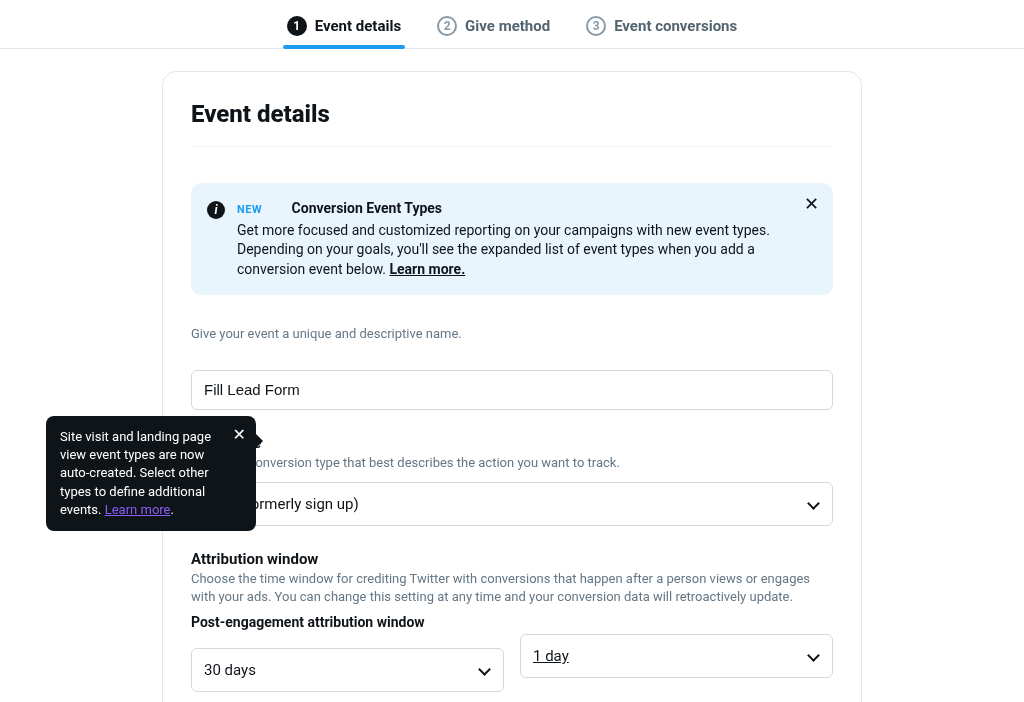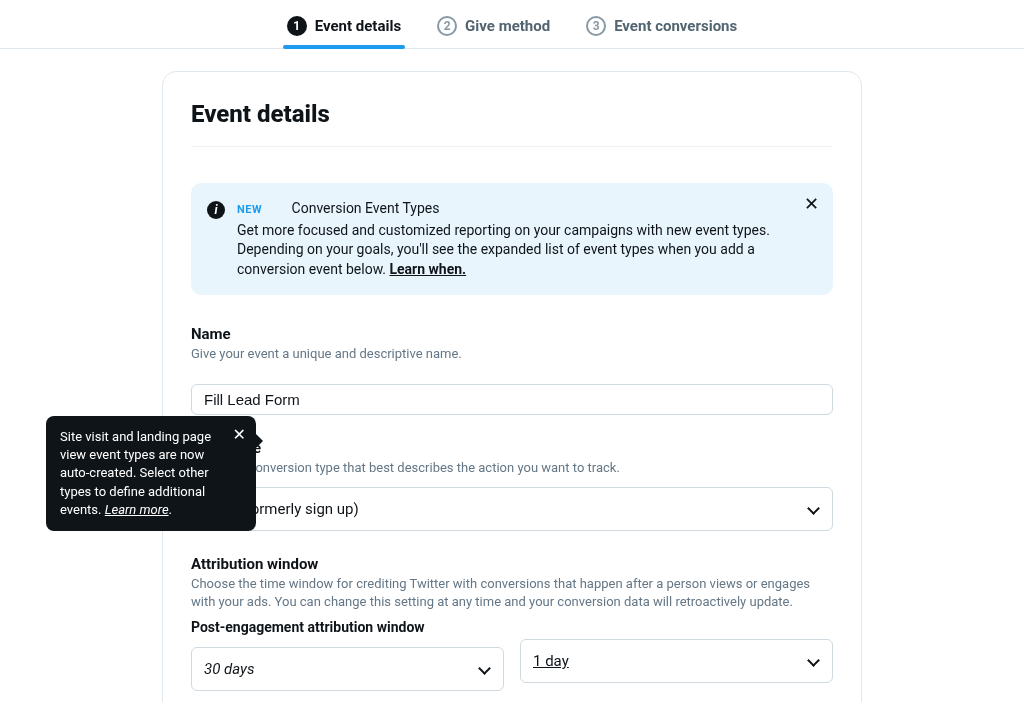--- a/index.html
+++ b/index.html
@@ -98,46 +98,46 @@
     }
     .banner-body { font-size: 14px; color: #0f1419; line-height: 1.4; }
     .banner-new {
       font-size: 11px;
       font-weight: 700;
       color: #1d9bf0;
       letter-spacing: 0.5px;
       margin-right: 6px;
       vertical-align: middle;
     }
-    .banner-title { font-weight: 400; padding-left: 20px; }
+    .banner-title { font-weight: 700; padding-left: 20px; }
     .banner-desc { margin-top: 2px; }
     .banner-link { color: #0f1419; font-weight: 700; text-decoration: underline; }
     .banner-close {
       position: absolute;
       top: 12px; right: 14px;
       font-size: 18px;
       line-height: 1;
       cursor: pointer;
       color: #0f1419;
     }
 
     
     .group { margin-bottom: 24px; }
     .label { font-weight: 700; font-size: 15px; color: #0f1419; margin-bottom: 2px; }
     .sublabel { font-size: 13px; color: #657786; line-height: 1.4; }
 
     .text-input {
       width: 100%;
-      height: 31px;
+      height: 40px;
       border: 1px solid #cfd9de;
       border-radius: 6px;
       padding: 0 12px;
       font-size: 15px;
       color: #0f1419;
-      margin-top: 20px;
+      margin-top: 26px;
     }
 
     .select {
       width: 100%;
       height: 44px;
       border: 1px solid #cfd9de;
       border-radius: 6px;
       padding: 0 12px;
       font-size: 15px;
       color: #0f1419;
@@ -190,21 +190,21 @@
       border-bottom: 7px solid transparent;
       border-left: 7px solid #0f1419;
     }
     .tooltip-close {
       position: absolute;
       top: 8px; right: 10px;
       color: #fff;
       font-size: 16px;
       cursor: pointer;
     }
-    .tooltip-link { color: #ffffff; text-decoration: underline; font-style: italic; }
+    .tooltip-link { color: #8b5cf6; text-decoration: underline; }
 
     .page { position: relative; width: 1024px; min-height: 702px; }
   </style>
 </head>
 <body>
 
 <div class="page">
 
   <div class="stepper">
     <div class="step active">
@@ -225,48 +225,47 @@
     <div class="card-title">Event details</div>
 
     <div class="banner">
       <div class="banner-icon">i</div>
       <div class="banner-body">
         <div>
           <span class="banner-new">NEW</span>
           <span class="banner-title">Conversion Event Types</span>
         </div>
         <div class="banner-desc">
-          <span>Get more focused and customized reporting on your campaigns with new event types. Depending on your goals, you'll see the expanded list of event types when you add a conversion event below. </span><a class="banner-link">Learn when.</a>
+          <span>Get more focused and customized reporting on your campaigns with new event types. Depending on your goals, you'll see the expanded list of event types when you add a conversion event below. </span><a class="banner-link">Learn more.</a>
         </div>
       </div>
       <div class="banner-close">✕</div>
     </div>
 
     <div class="group">
-      <div class="label">Name</div>
       <div class="sublabel">Give your event a unique and descriptive name.</div>
       <input class="text-input" value="Fill Lead Form" style="">
     </div>
 
     <div class="group">
       <div class="label">Event type</div>
       <div class="sublabel">Choose a conversion type that best describes the action you want to track.</div>
       <div class="select">
         <span>Lead (formerly sign up)</span>
         <span class="chevron"></span>
       </div>
     </div>
 
     <div class="group">
       <div class="label">Attribution window</div>
       <div class="sublabel">Choose the time window for crediting Twitter with conversions that happen after a person views or engages with your ads. You can change this setting at any time and your conversion data will retroactively update.</div>
       <div class="row2">
         <div class="col">
           <div class="col-label">Post-engagement attribution window</div>
-          <div class="select" style="margin-top:12px;font-style:italic;">
+          <div class="select" style="margin-top:18px;">
             <span>30 days</span>
             <span class="chevron"></span>
           </div>
         </div>
         <div class="col">
           <div class="select" style="margin-top:20px;text-decoration:underline;">
             <span>1 day</span>
             <span class="chevron"></span>
           </div>
         </div>

